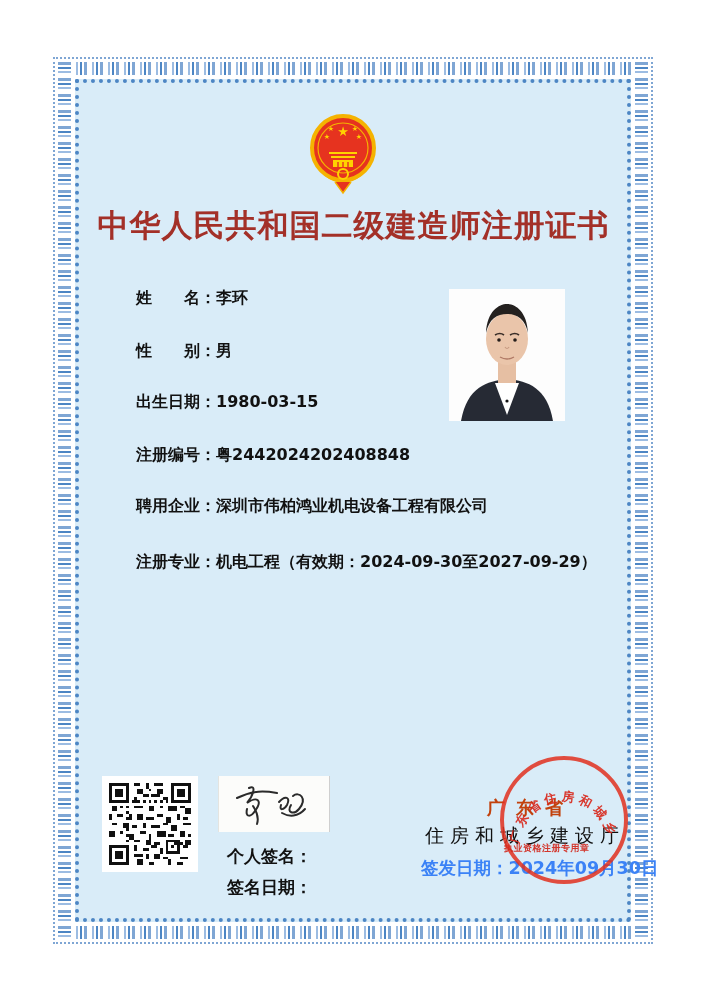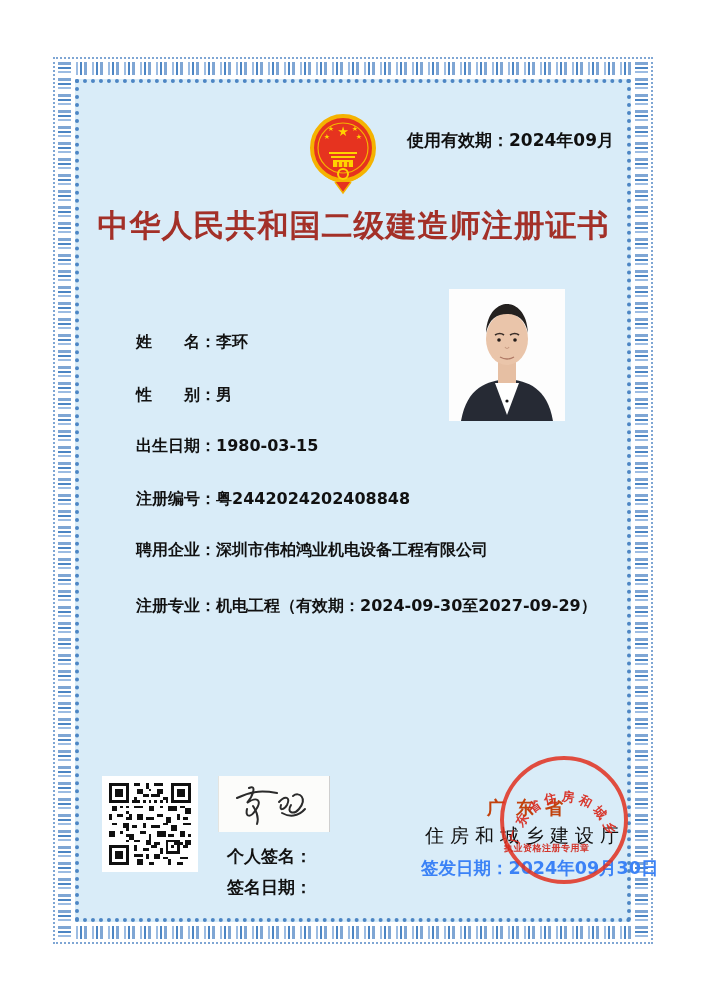--- a/index.html
+++ b/index.html
@@ -24,21 +24,21 @@
 
   .emblem { position:absolute; left:308px; top:111px; width:70px; height:84px; }
 
   .validity { position:absolute; left:407px; top:130px; font-size:17px; font-weight:700;
               line-height:21px; color:#101010; white-space:nowrap; }
 
   .title { position:absolute; left:0; top:205px; width:100%; text-align:center;
            font-size:31px; font-weight:700; color:#a33028; letter-spacing:1px; }
 
   .field { position:absolute; left:136px; font-size:16px; font-weight:700; white-space:nowrap; }
-  .field .flabel { display:inline-block;margin-top:44px; }
+  .field .flabel { display:inline-block; }
   .f1{top:288px} .f2{top:341px} .f3{top:392px} .f4{top:445px} .f5{top:496px} .f6{top:552px}
 
   .photo-card { position:absolute; left:449px; top:289px; width:116px; height:132px;
                 background:#fdfdfd; }
 
   .qr-card { position:absolute; left:102px; top:776px; width:96px; height:96px; background:#ffffff;
              display:flex; align-items:center; justify-content:center; }
   .sig-card { position:absolute; left:218px; top:776px; width:112px; height:56px; background:#fcfcfa;
               border-right:1px solid #cfcfcf; border-left:1px solid #e4e4e0; }
 
@@ -85,21 +85,20 @@
       <path d="M21,42 h28" stroke="#ffd200" stroke-width="2"></path>
       <path d="M23,46 h24" stroke="#ffd200" stroke-width="2"></path>
       <path d="M25,49 h20 v7 h-20 z" fill="#ffd200"></path>
       <path d="M30,51 v5 M35,51 v5 M40,51 v5" stroke="#e6331f" stroke-width="1.4"></path>
       <circle cx="35" cy="63" r="5" fill="none" stroke="#ffd200" stroke-width="2"></circle>
       <path d="M18,64 q17,13 34,0" stroke="#f5b301" stroke-width="3" fill="none"></path>
       <path d="M27,71 l8,11 8,-11" fill="#e6331f" stroke="#f5b301" stroke-width="1.5"></path>
     </svg>
 
     <div class="validity">
-      <div>使用有效期：2024年09月</div>
     </div>
 
     <div class="title">中华人民共和国二级建造师注册证书</div>
 
     <div class="field f1">
       <span class="flabel">姓　　名：</span><span>李环</span>
     </div>
     <div class="field f2">
       <span class="flabel">性　　别：</span><span>男</span>
     </div>

